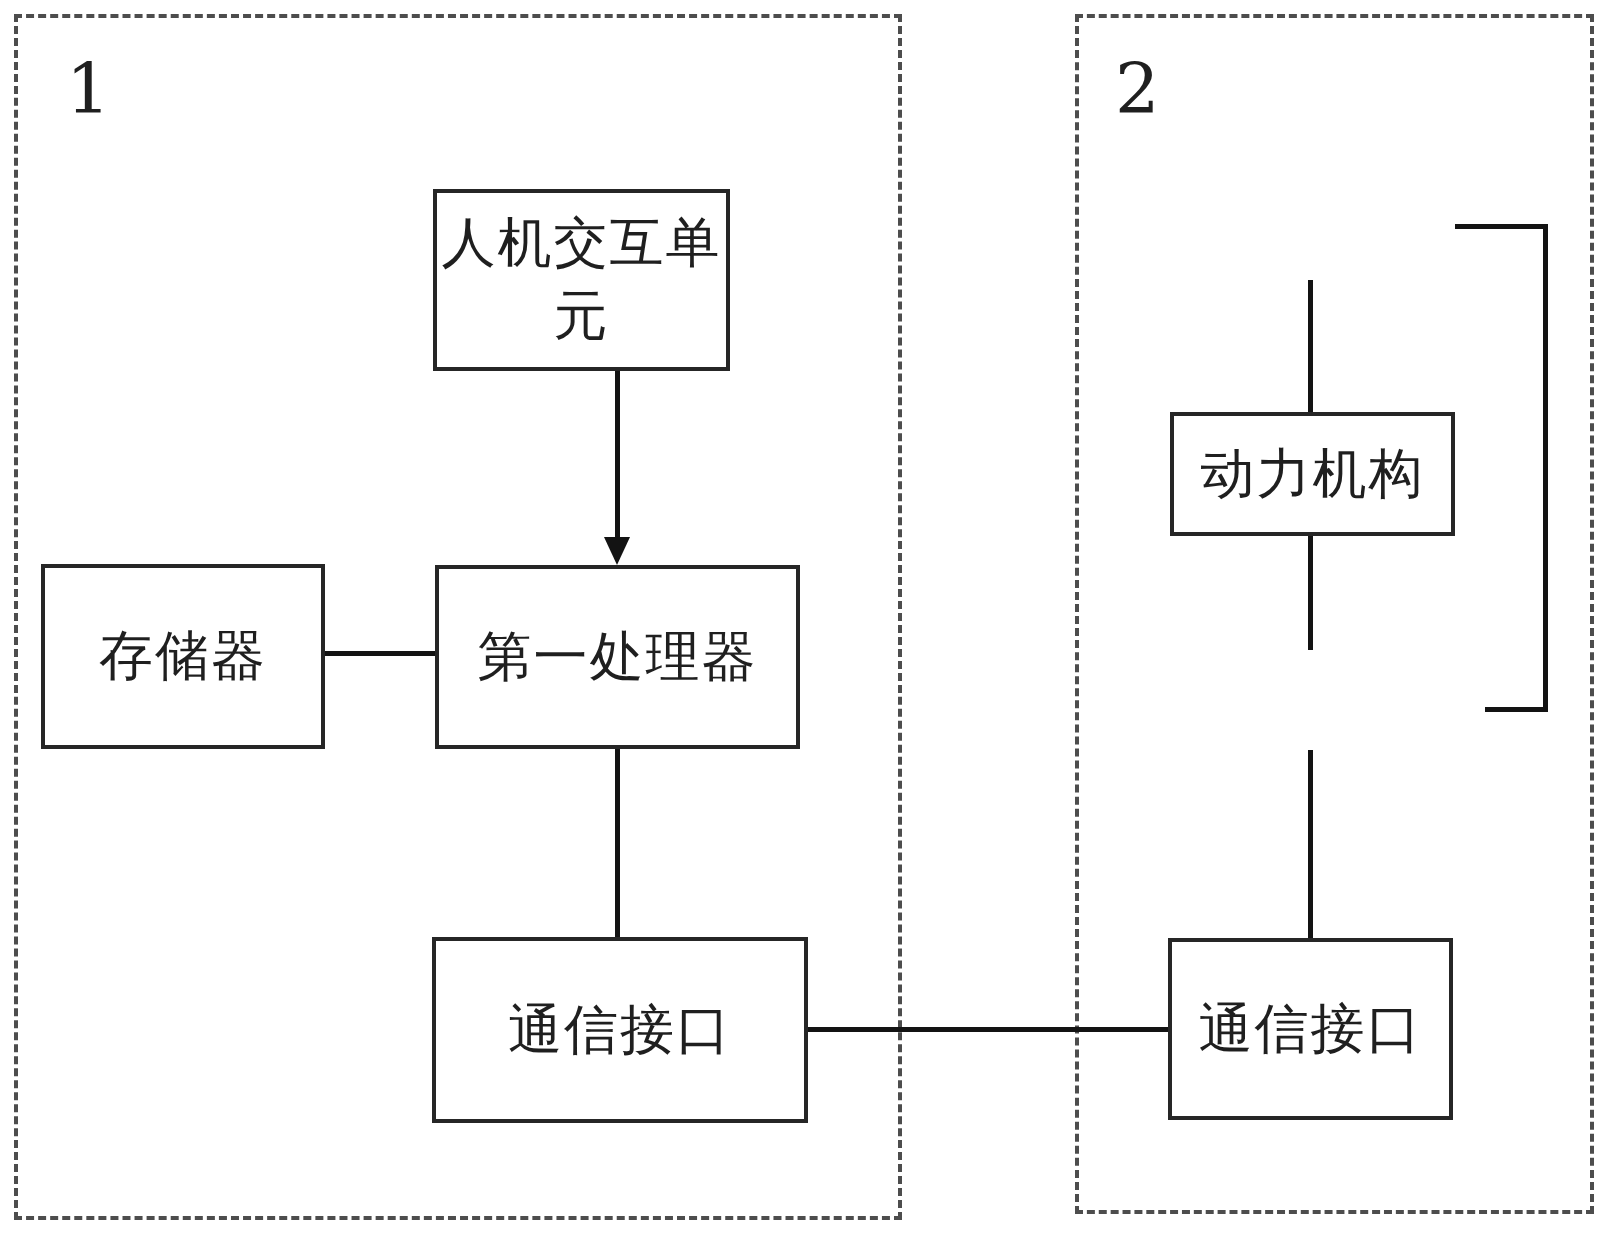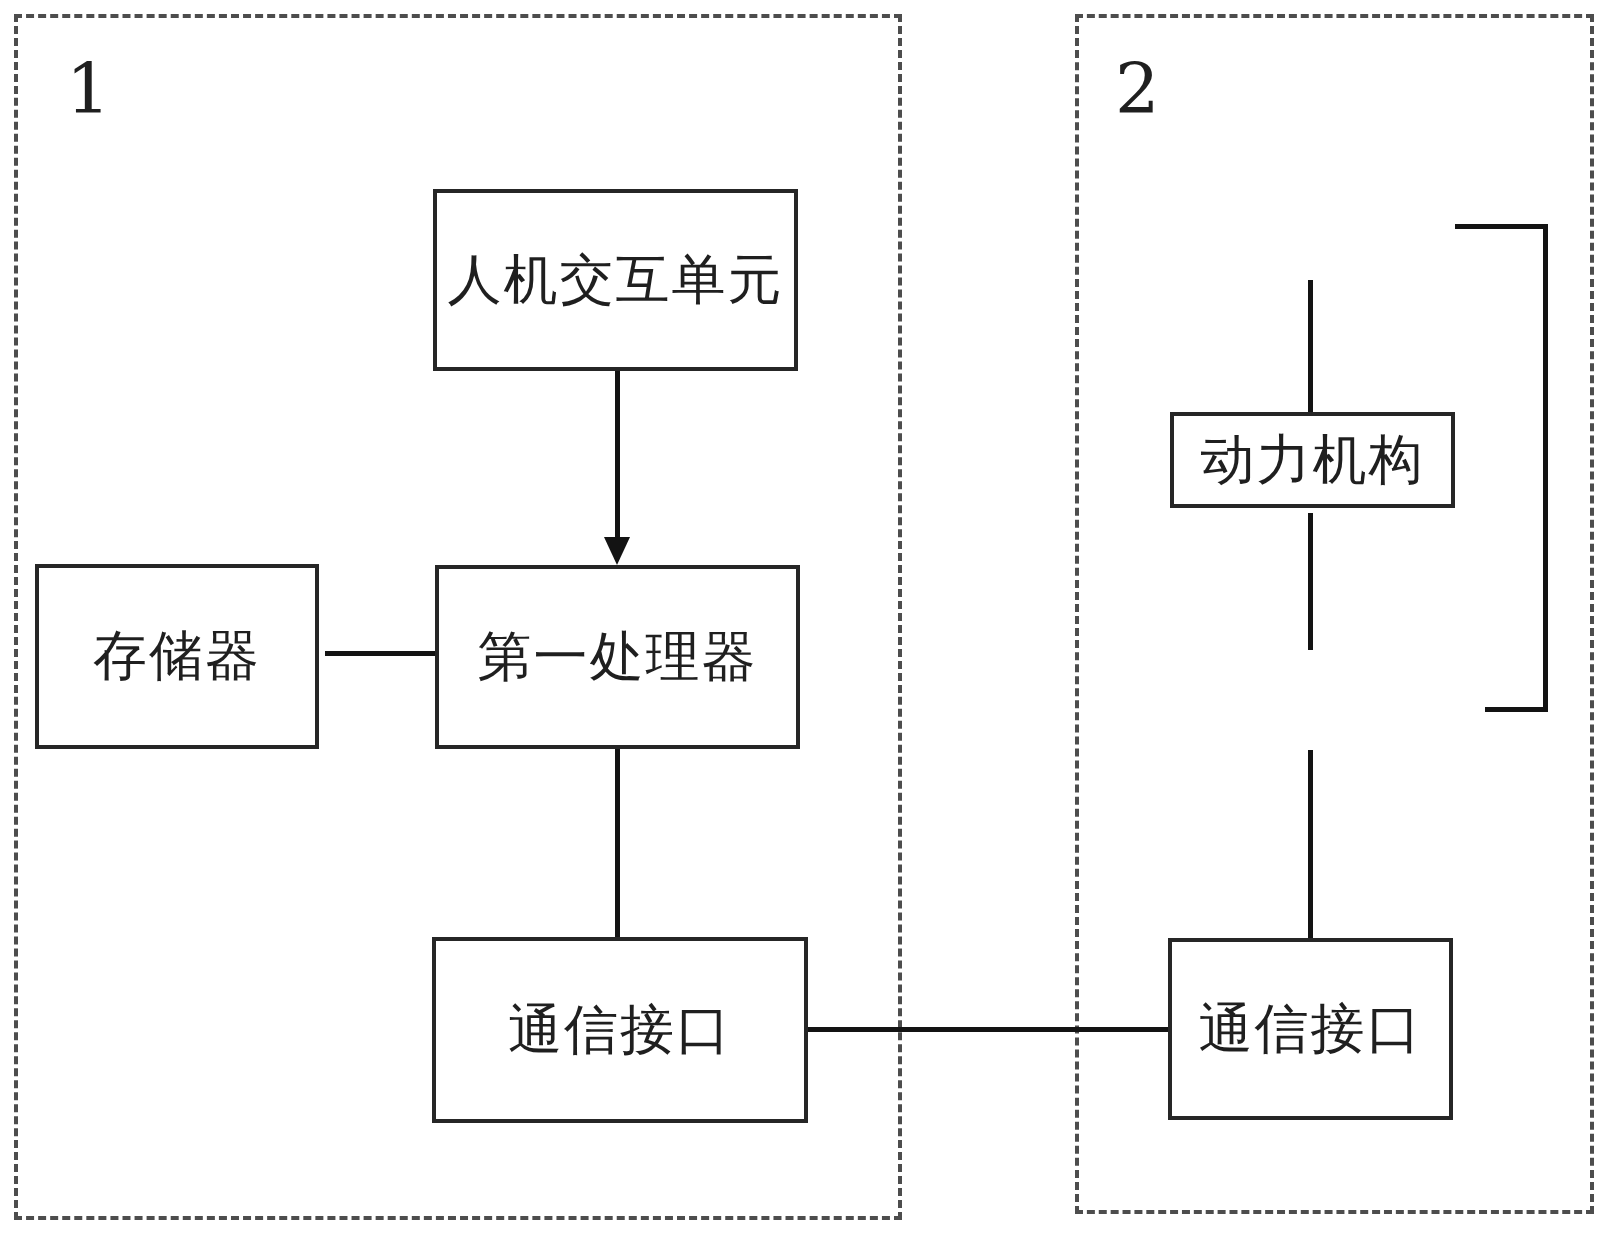--- a/index.html
+++ b/index.html
@@ -42,26 +42,26 @@
     background: #ffffff;
     display: flex;
     align-items: center;
     justify-content: center;
     text-align: center;
     color: #1f1f1f;
     font-size: 54px;
     letter-spacing: 2px;
     z-index: 2;
   }
-  #node-hmi       { left: 433px;  top: 189px; width: 365px; height: 182px; }
-  #node-memory    { left: 35px;   top: 564px; width: 284px; height: 185px; justify-content: center; }
+  #node-hmi       { left: 433px;  top: 189px; width: 297px; height: 182px; }
+  #node-memory    { left: 41px;   top: 564px; width: 284px; height: 185px; justify-content: center; }
   #node-proc1     { left: 435px;  top: 565px; width: 365px; height: 184px; text-align: right; }
   #node-comm1     { left: 432px;  top: 937px; width: 376px; height: 186px; }
   #node-injection { left: 1170px; top: 178px; width: 285px; height: 102px; }
-  #node-power     { left: 1170px; top: 412px; width: 285px; height: 96px; }
+  #node-power     { left: 1170px; top: 412px; width: 285px; height: 124px; }
   #node-proc2     { left: 1140px; top: 650px; width: 345px; height: 100px; }
   #node-comm2     { left: 1168px; top: 938px; width: 285px; height: 182px; }
 
   
   .edge {
     position: absolute;
     background: #131313;
     z-index: 1;
   }
   #edge-hmi-proc1      { left: 615px;  top: 369px;  width: 5px;   height: 172px; }

